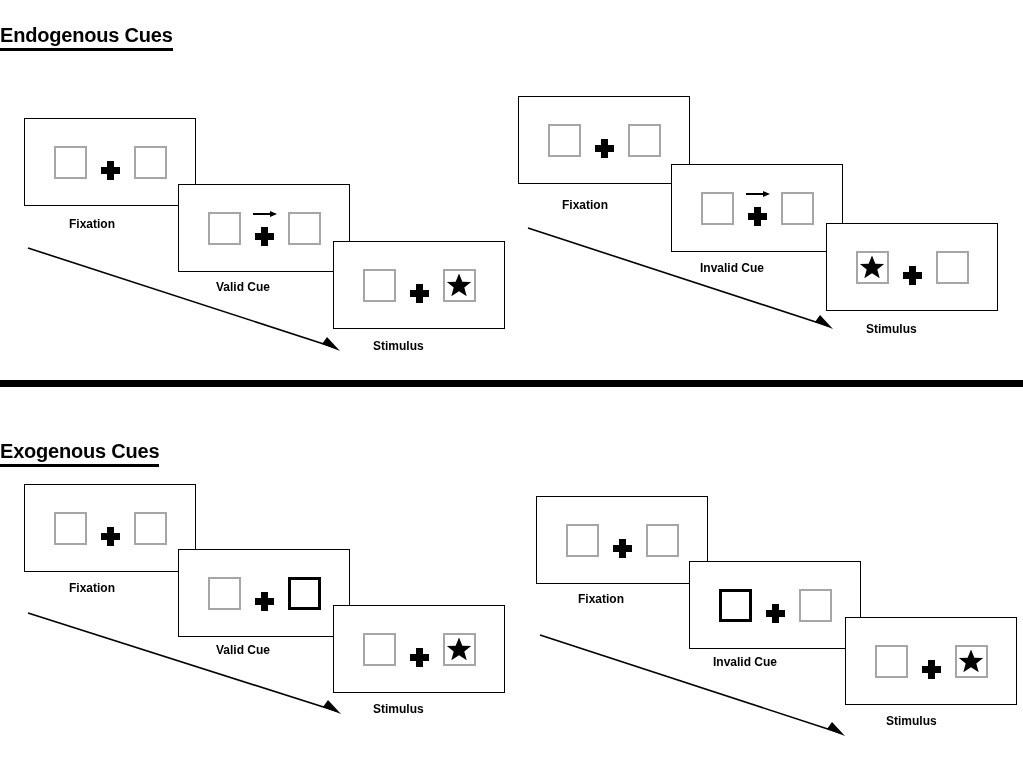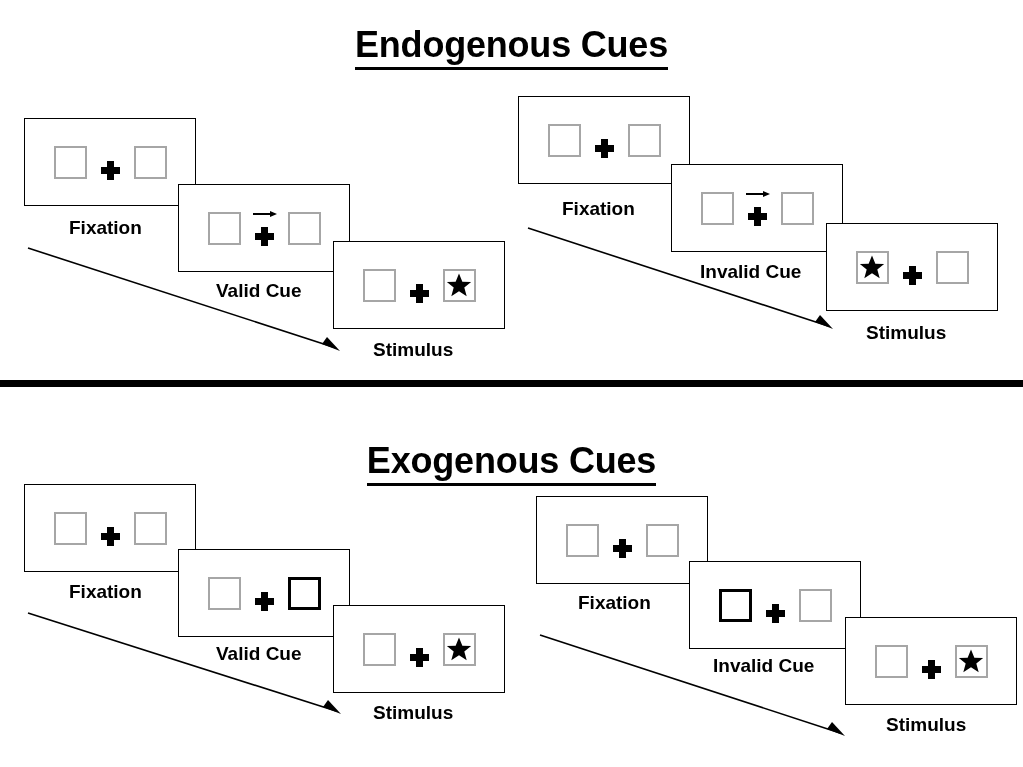--- a/index.html
+++ b/index.html
@@ -12,22 +12,21 @@
     height: 767px;
     position: relative;
     overflow: hidden;
     font-family: "Liberation Sans", sans-serif;
     color: #000000;
   }
 
   .section-title {
     position: absolute;
     width: 100%;
-    text-align: center;
-    font-size: 36px;
+    font-size: 20px;
     font-weight: bold;
     letter-spacing: -0.2px;
     color: #000000;
   }
   .section-title span {
     border-bottom: 3px solid #000000;
     padding-bottom: 2px;
   }
 
   .divider {
@@ -122,21 +121,21 @@
     transform: translateX(-44%);
     width: 25px;
     height: 9px;
   }
   .arrow-cue svg { display: block; }
   .center-col .cross { margin-top: 16px; }
 
   
   .caption {
     position: absolute;
-    font-size: 19px;
+    font-size: 12px;
     font-weight: bold;
     white-space: nowrap;
     color: #000000;
   }
 
   
   .seq-arrow {
     position: absolute;
     pointer-events: none;
   }

